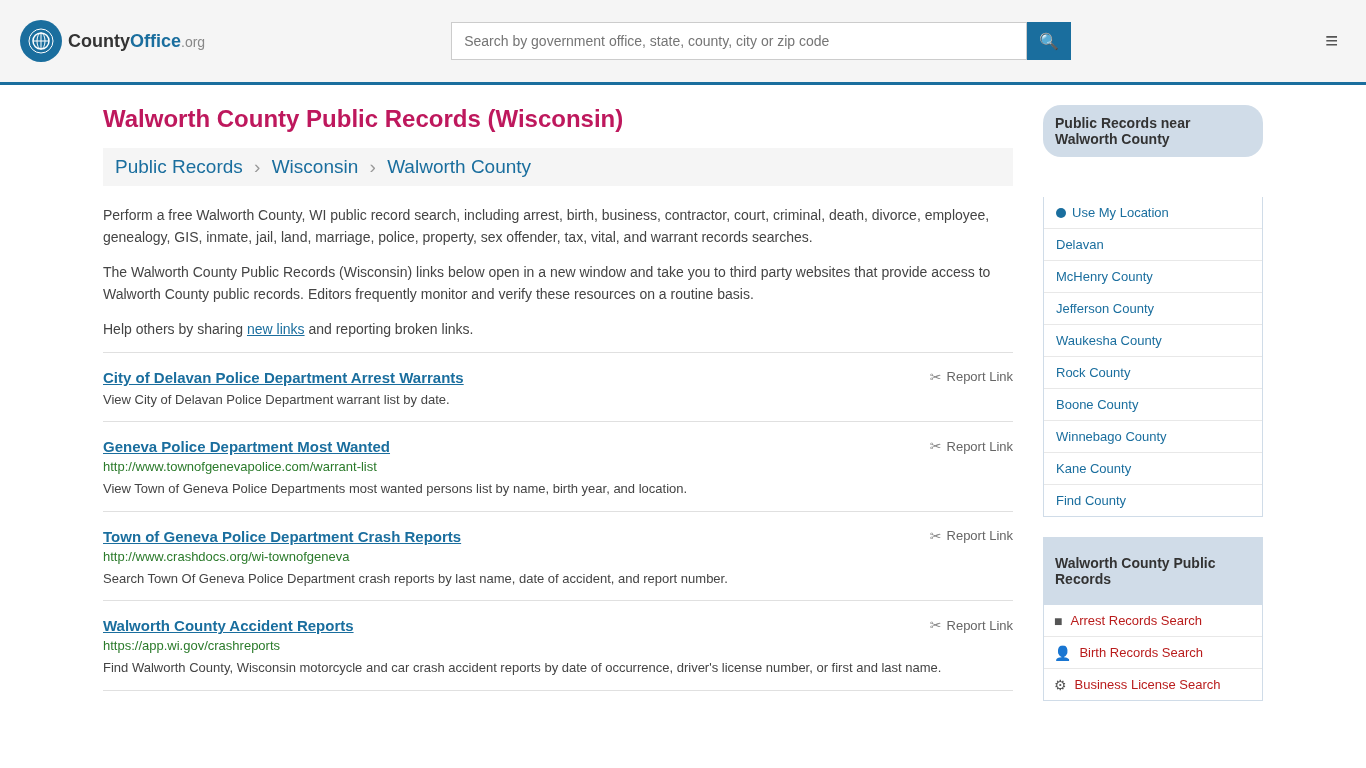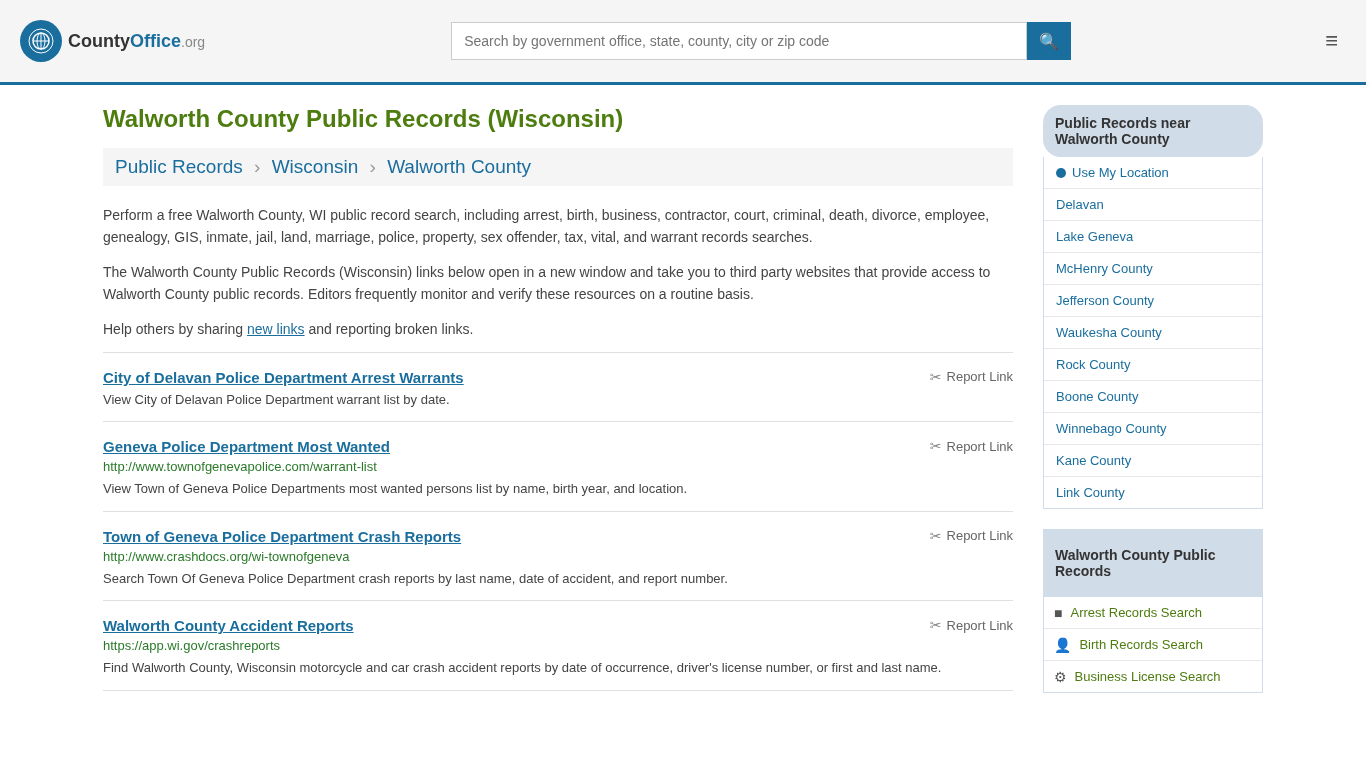--- a/index.html
+++ b/index.html
@@ -81,21 +81,21 @@
     }
 
     
     .content-area {
       flex: 1;
     }
 
     .page-title {
       font-size: 24px;
       font-weight: bold;
-      color: #4d7c0f;
+      color: #be185d;
       margin-bottom: 15px;
     }
 
     .breadcrumb {
       background: #f5f5f5;
       padding: 8px 12px;
       margin-bottom: 18px;
       font-size: 19px;
       color: #666;
     }
@@ -177,20 +177,21 @@
       font-size: 14px;
       font-weight: bold;
       color: #333;
       margin-bottom: 0;
       border-radius: 18px;
     }
     .sidebar-list {
       list-style: none;
       border: 1px solid #d0dce8;
       border-top: none;
+      margin-top: 40px;
     }
     .sidebar-list li {
       padding: 8px 12px;
       border-bottom: 1px solid #e8e8e8;
       font-size: 13px;
     }
     .sidebar-list li:last-child {
       border-bottom: none;
     }
     .sidebar-list li a {
@@ -232,21 +233,21 @@
     .sidebar-records-list li {
       padding: 8px 10px;
       border-bottom: 1px solid #e8e8e8;
       font-size: 13px;
       display: flex;
       align-items: center;
       gap: 8px;
     }
     .sidebar-records-list li:last-child { border-bottom: none; }
     .sidebar-records-list li a {
-      color: #4d7c0f;
+      color: #b91c1c;
       text-decoration: none;
     }
     .rec-icon-person { 
       background: none; 
       color: #555; 
       font-size: 14px; 
       line-height: 1;
     }
   </style>
 </head>
@@ -352,29 +353,28 @@
 
     <div class="sidebar-section">
       <div class="sidebar-header">Public Records near Walworth County</div>
       <ul class="sidebar-list">
         <li class="use-location">
           <span class="location-dot"></span>
           <a href="#">Use My Location</a>
         </li>
 
       <li><a href="#">Delavan</a></li>
-          <li><a href="#">Lake Geneva</a></li>
           <li><a href="#">McHenry County</a></li>
           <li><a href="#">Jefferson County</a></li>
           <li><a href="#">Waukesha County</a></li>
           <li><a href="#">Rock County</a></li>
           <li><a href="#">Boone County</a></li>
           <li><a href="#">Winnebago County</a></li>
           <li><a href="#">Kane County</a></li>
-          <li><a href="#">Link County</a></li>
+          <li><a href="#">Find County</a></li>
         </ul>
     </div>
 
     <div class="sidebar-section">
       <div class="sidebar-records-header">Walworth County Public Records</div>
       <ul class="sidebar-records-list">
 
       <li>
             <span class="rec-icon-person">■</span>
             <a href="#">Arrest Records Search</a>

